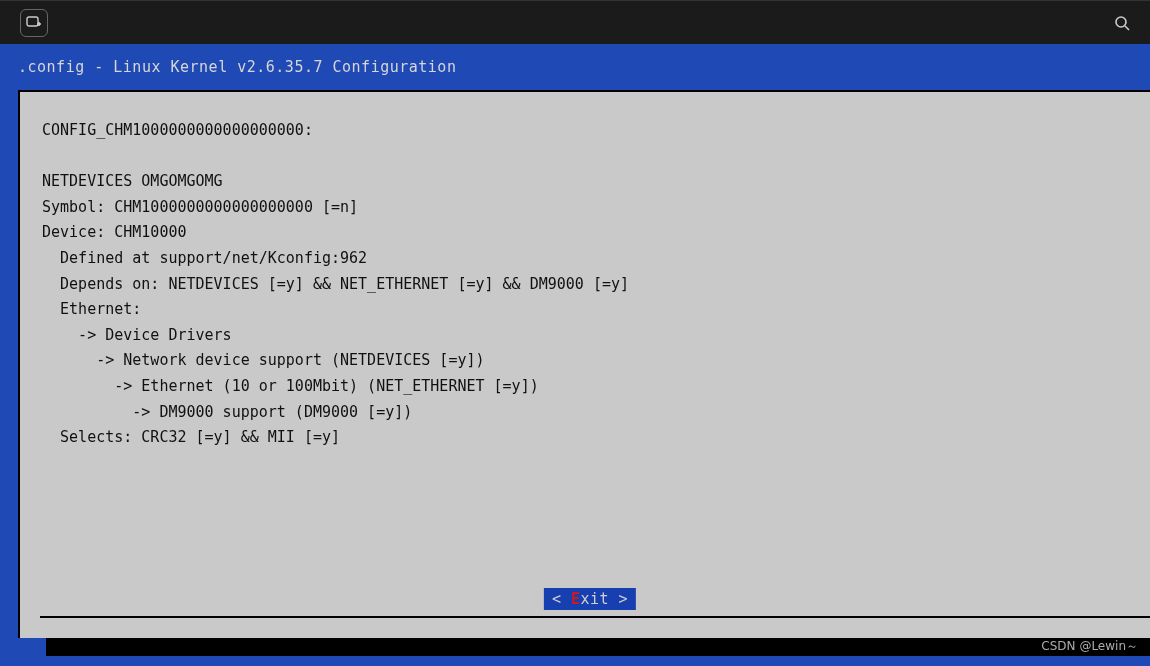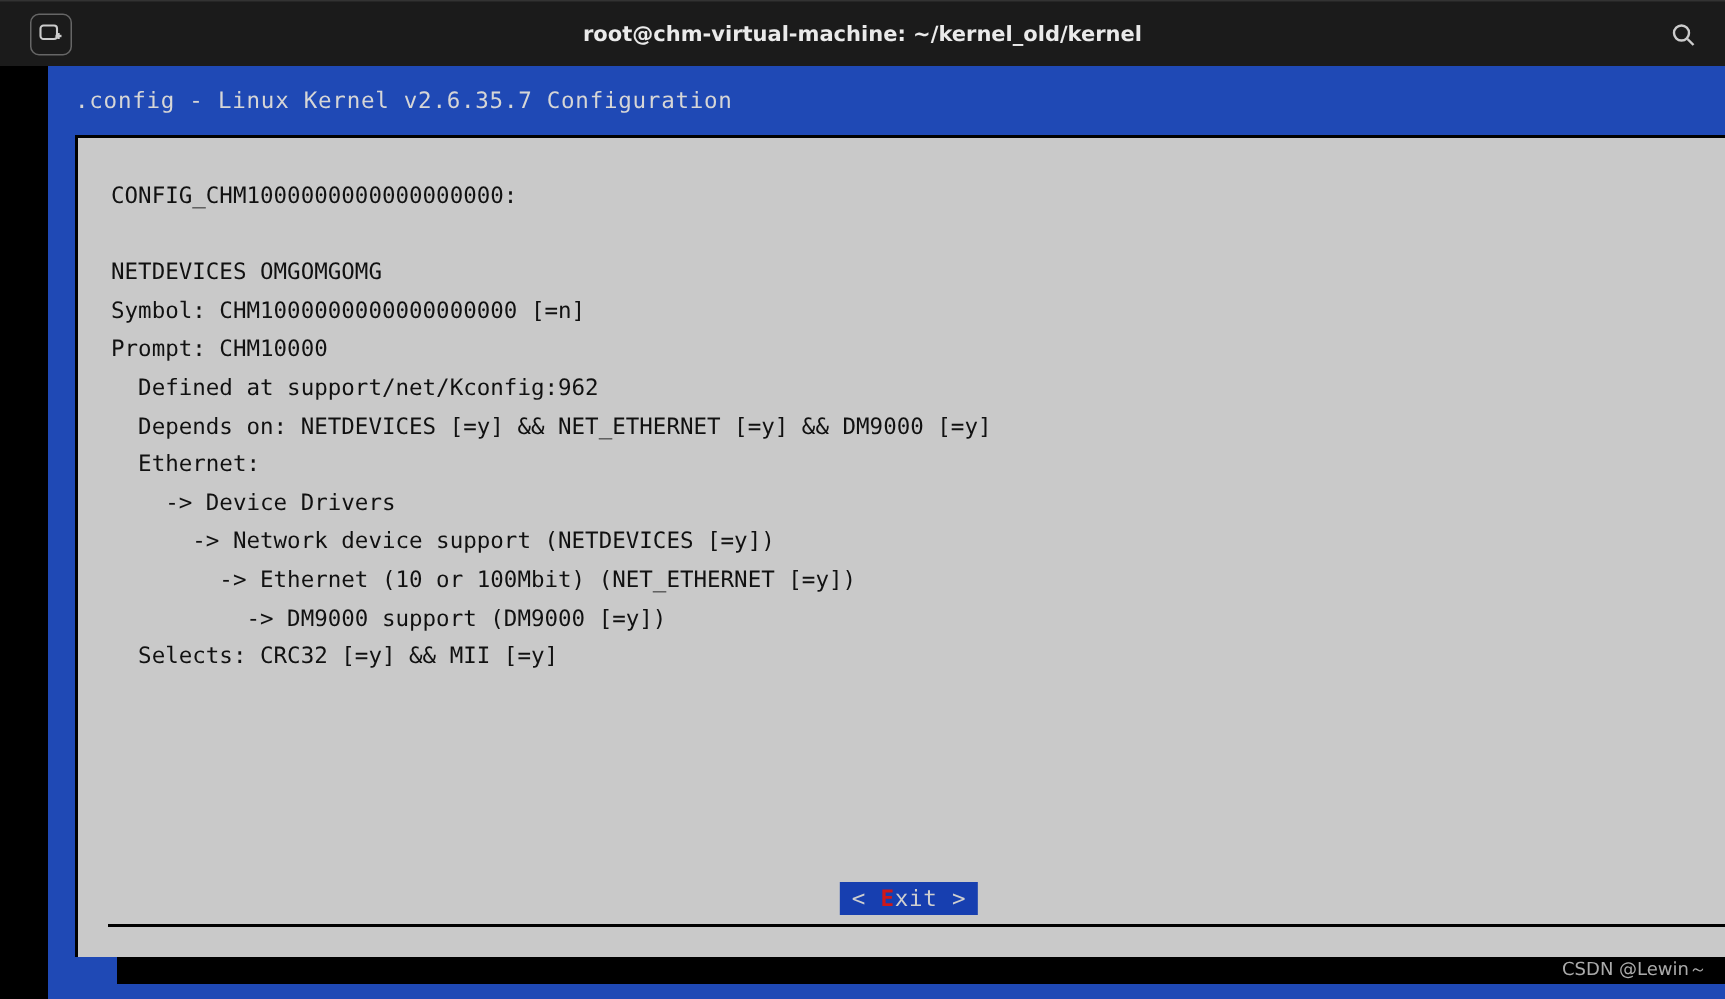--- a/index.html
+++ b/index.html
@@ -43,21 +43,20 @@
     width: 28px; height: 28px;
     border-radius: 6px;
     display: flex; align-items: center; justify-content: center;
     color: #ccc;
     cursor: pointer;
   }
   .terminal {
     position: absolute;
     top: 44px; left: 0; right: 0; bottom: 0;
     background: #1f49b5;
-    margin-left: 32px;
   }
   .config-header {
     position: absolute;
     top: 14px; left: 18px;
     color: #d6d6d6;
     font-weight: 500;
     letter-spacing: 0.5px;
   }
   .outer-box {
     position: absolute;
@@ -126,39 +125,38 @@
 <body>
 
 <div class="titlebar">
   <div class="newtab">
     <svg width="16" height="14" viewBox="0 0 16 14">
       <rect x="1" y="1" width="11" height="9" rx="2" fill="none" stroke="#ccc" stroke-width="1.4"></rect>
       <line x1="11" y1="8" x2="15" y2="8" stroke="#ccc" stroke-width="1.6"></line>
       <line x1="13" y1="6" x2="13" y2="10" stroke="#ccc" stroke-width="1.6"></line>
     </svg>
   </div>
-  <div class="title">root@chm-virtual-machine: ~/kernel_old/kernel</div>
   <div class="search">
     <svg width="16" height="16" viewBox="0 0 16 16">
       <circle cx="7" cy="7" r="5" fill="none" stroke="#ccc" stroke-width="1.6"></circle>
       <line x1="11" y1="11" x2="15" y2="15" stroke="#ccc" stroke-width="1.6"></line>
     </svg>
   </div>
 </div>
 
 <div class="terminal">
   <div class="config-header">.config - Linux Kernel v2.6.35.7 Configuration</div>
 
   <div class="outer-box">
     <div class="inner-panel">
       <div class="panel-body"><span>CONFIG_CHM1000000000000000000:</span>
 <span></span>
 <span>NETDEVICES OMGOMGOMG</span>
 <span>Symbol: CHM1000000000000000000 [=n]</span>
-<span>Prompt: CHM10000</span>
+<span>Device: CHM10000</span>
 <span>  Defined at support/net/Kconfig:962</span>
 <span>  Depends on: NETDEVICES [=y] &amp;&amp; NET_ETHERNET [=y] &amp;&amp; DM9000 [=y]</span>
 <span>  Ethernet:</span>
 <span>    -&gt; Device Drivers</span>
 <span>      -&gt; Network device support (NETDEVICES [=y])</span>
 <span>        -&gt; Ethernet (10 or 100Mbit) (NET_ETHERNET [=y])</span>
 <span>          -&gt; DM9000 support (DM9000 [=y])</span>
 <span>  Selects: CRC32 [=y] &amp;&amp; MII [=y]</span></div>
 
       <div class="exit-btn"><span>&lt; </span><span class="hot">E</span><span>xit &gt;</span></div>

